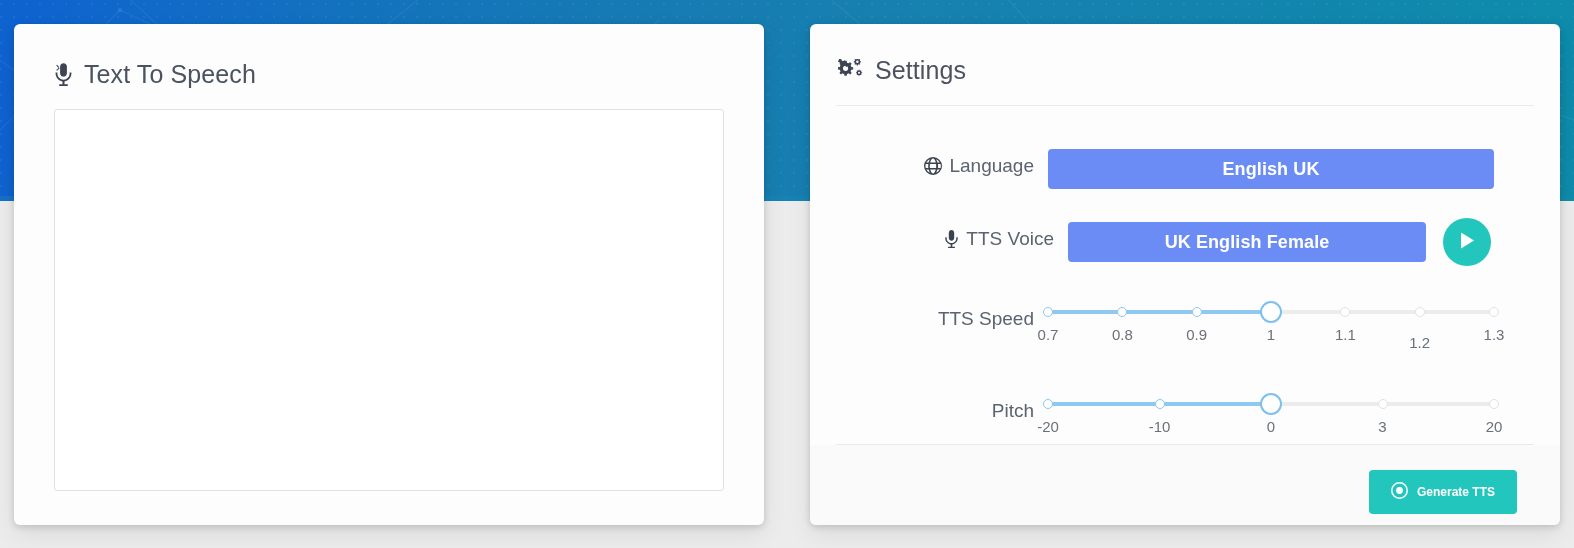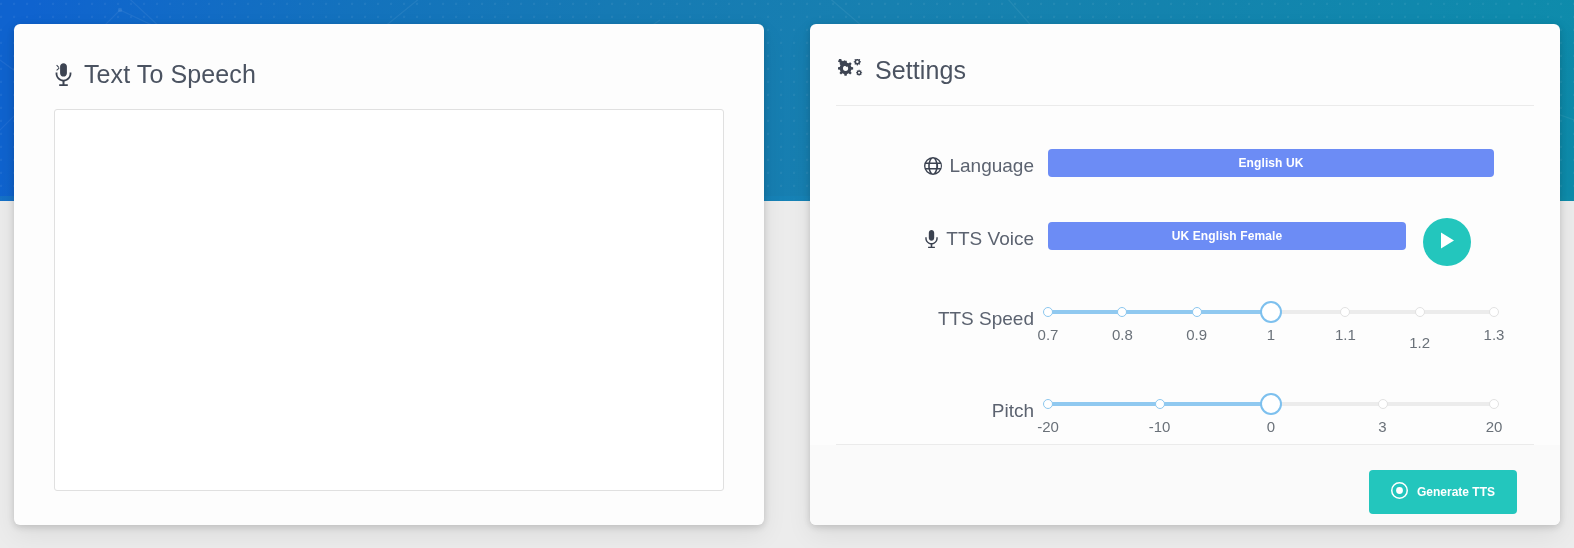--- a/index.html
+++ b/index.html
@@ -118,21 +118,21 @@
   }
 
   .form-row {
     position: absolute;
     left: 0;
     width: 750px;
     display: flex;
     align-items: flex-start;
   }
   .row-lang  { top: 35px; justify-content: space-between; }
-  .row-voice { top: 108px; }
+  .row-voice { top: 108px; padding-left: 20px; }
   .row-speed { top: 188px; }
   .row-pitch { top: 280px; }
 
   .row-label {
     width: 238px;
     text-align: right;
     padding-right: 14px;
     font-size: 19px;
     color: #5c6370;
     display: flex;
@@ -143,27 +143,27 @@
     white-space: nowrap;
   }
   .row-label .lbl-icon { display:flex; align-items:center; color:#3b4250; }
 
   .row-control { flex: 1; position: relative; }
 
   .select-btn {
     display: flex;
     align-items: center;
     justify-content: center;
-    height: 28px;
+    height: 40px;
     background: #6c8cf5;
     border: none;
     border-radius: 4px;
     color: #ffffff;
     font-family: "Liberation Sans", sans-serif;
-    font-size: 12px;
+    font-size: 18px;
     font-weight: 700;
     letter-spacing: .1px;
     cursor: pointer;
   }
   .select-lang  { width: 446px; }
   .select-voice { width: 358px; }
 
   .play-btn {
     position: absolute;
     left: 375px;

